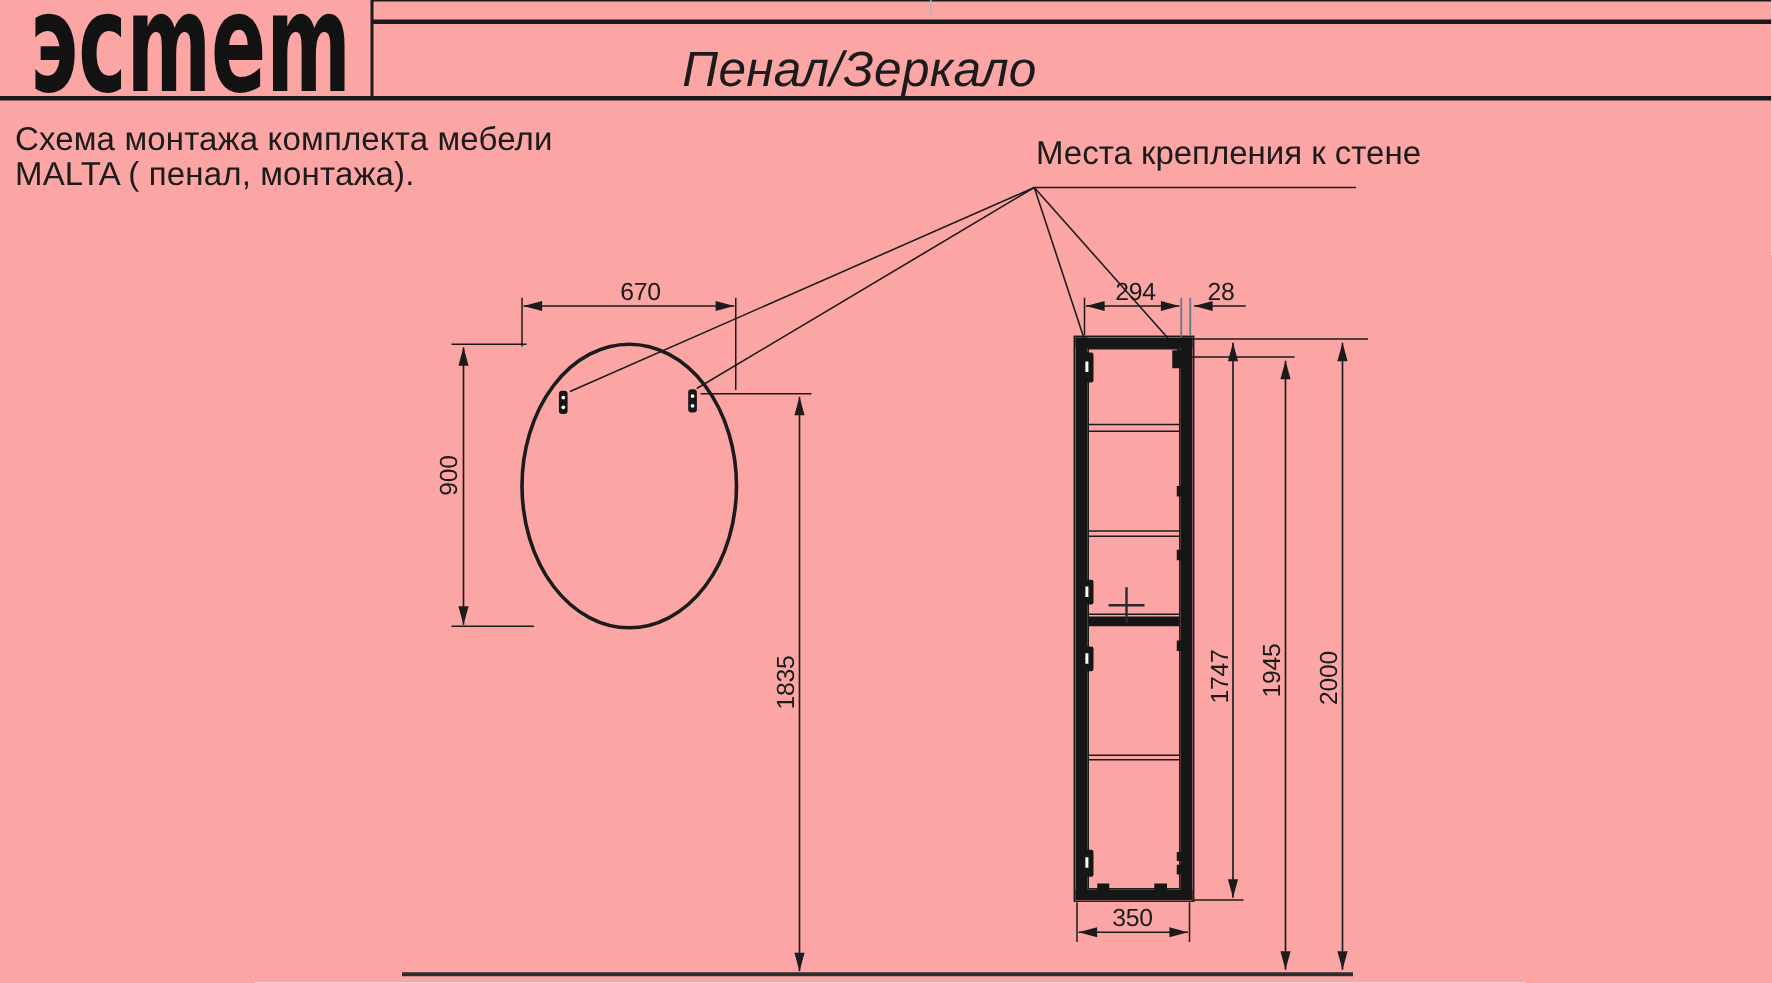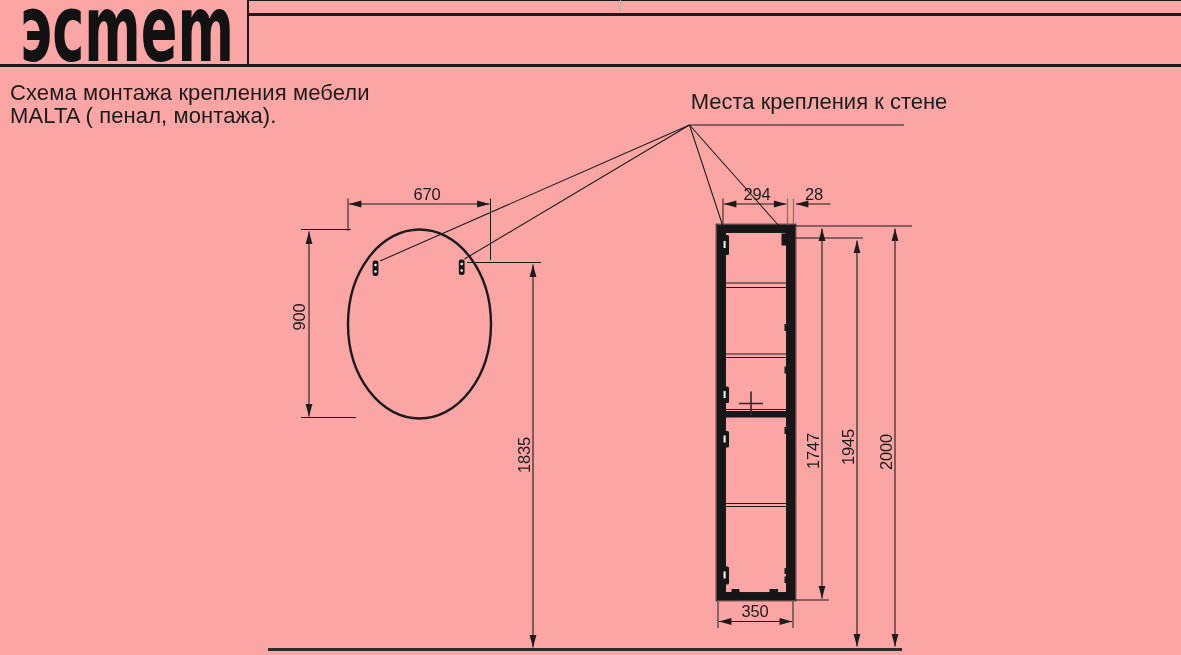--- a/index.html
+++ b/index.html
@@ -44,24 +44,25 @@
 
 <div class="page">
 
   <svg class="logo" width="222" height="56" viewBox="0 0 222 56">
     <text x="3" y="50.5" font-size="92" textLength="214" lengthAdjust="spacingAndGlyphs">эсmеm</text>
   </svg>
   <div class="rule rule-top"></div>
   <div class="rule rule-mid"></div>
   <div class="rule vrule"></div>
   <div class="rule tickline"></div>
+  <div class="sheet-title">Пенал/Зеркало</div>
   <div class="rule rule-bottom"></div>
 
   <div class="desc">
-    <div>Схема монтажа крепления мебели</div>
+    <div>Схема монтажа комплекта мебели</div>
     <div>MALTA  ( пенал, монтажа).</div>
   </div>
 
   <svg class="drawing" viewBox="0 0 1181 655">
     <defs>
       <marker id="ar" viewBox="0 0 14 8" refX="13.2" refY="4" markerWidth="14" markerHeight="8" orient="auto-start-reverse" markerUnits="userSpaceOnUse">
         <path d="M0.8,0.6 L13.2,4 L0.8,7.4 Z" fill="#1b1b1b"></path>
       </marker>
     </defs>
 

